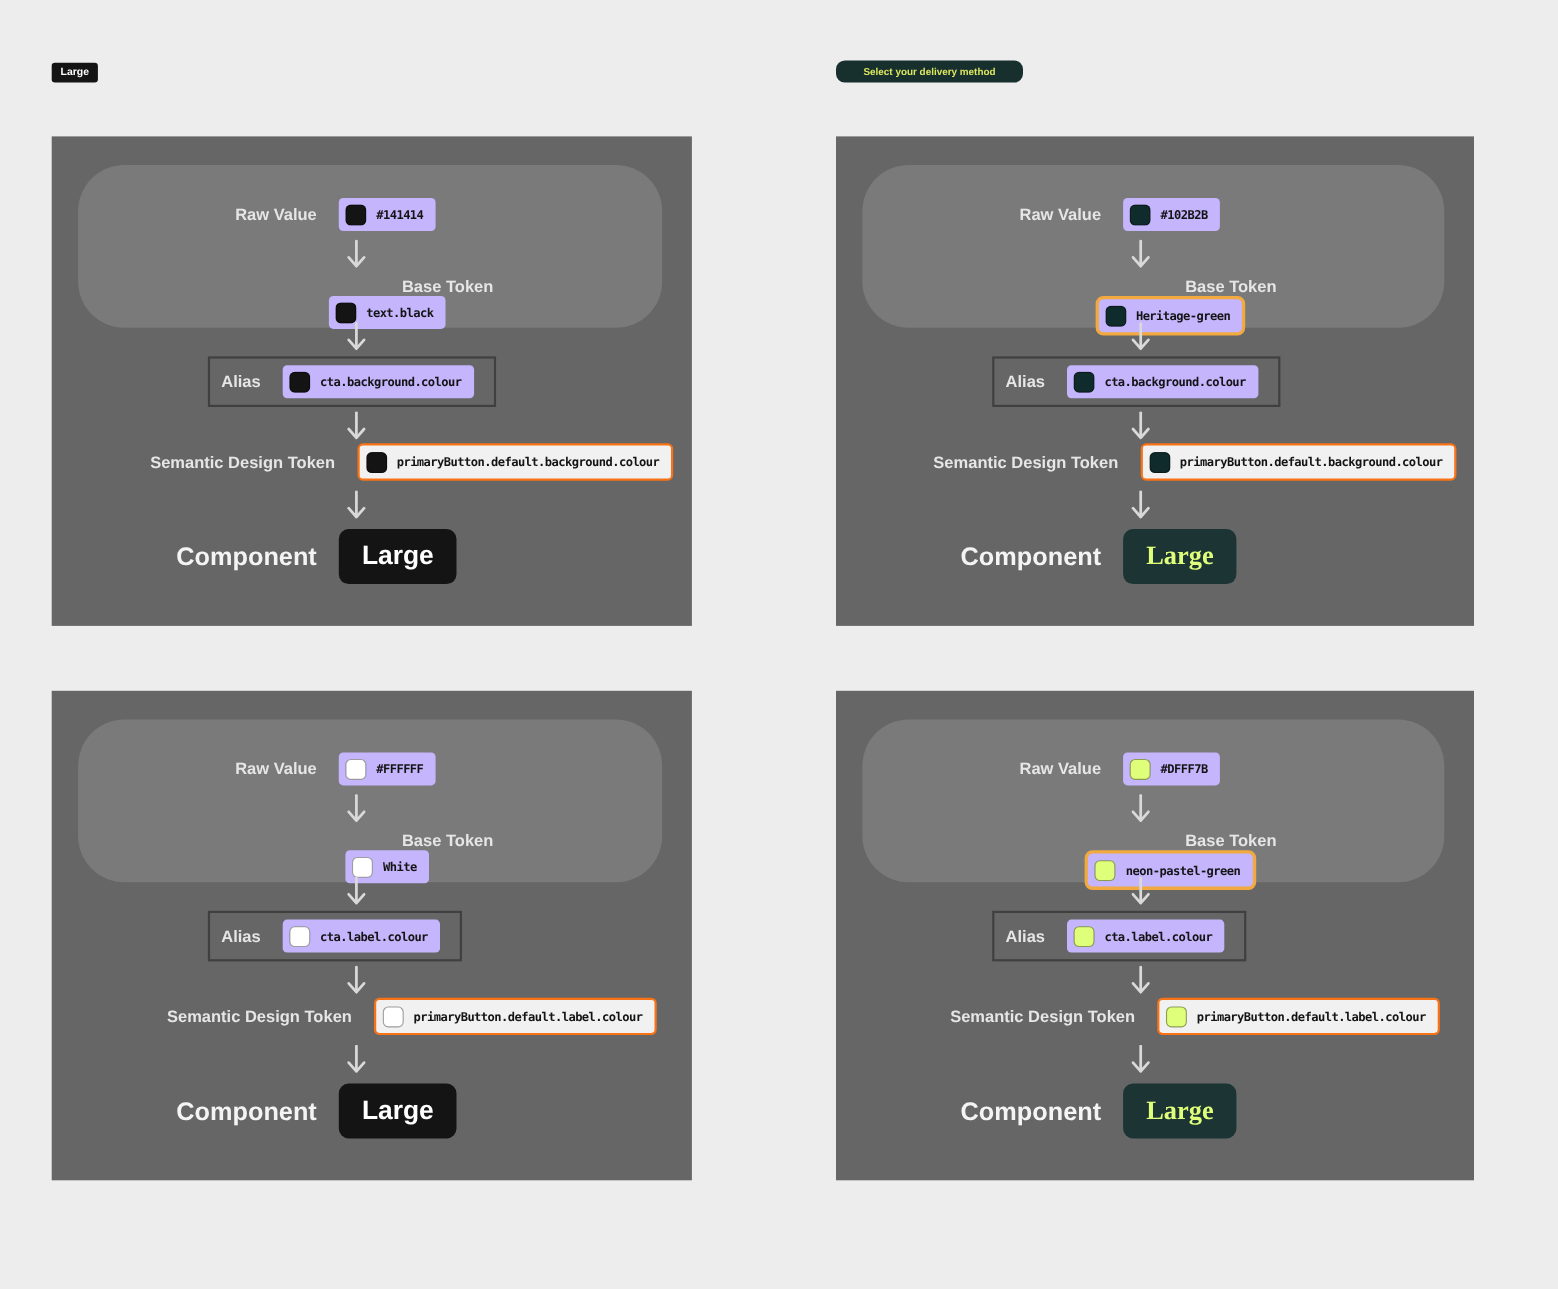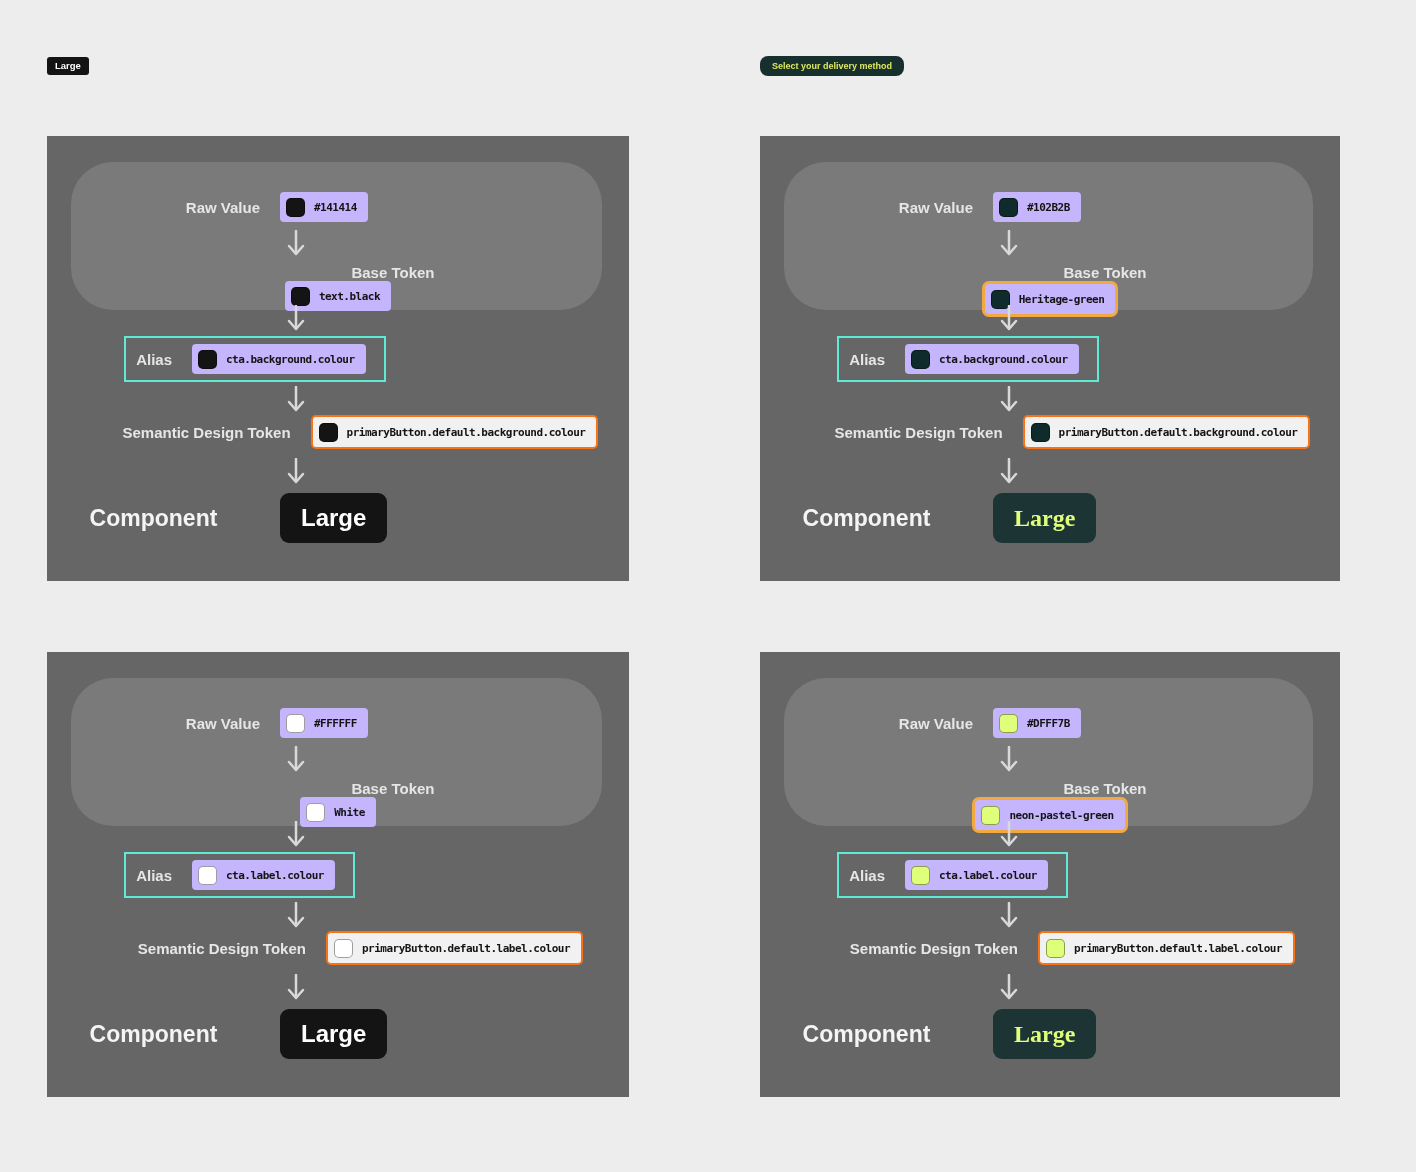--- a/index.html
+++ b/index.html
@@ -9,62 +9,63 @@
     font-family:"Liberation Sans", sans-serif;
     overflow:hidden;
   }
   .layout {
     display:grid;
     grid-template-columns:582px 580px;
     column-gap:131px;
     padding:55px 0 0 47px;
     box-sizing:border-box;
   }
-  .col { display:flex; flex-direction:column;gap:12px; }
+  .col { display:flex; flex-direction:column; }
   .col-header { height:69px; position:relative; }
   .badge {
     display:inline-flex; align-items:center;
     height:18px; padding:0 8px;
     background:#141414; color:#FFFFFF;
     border-radius:3px;
     font-size:9.5px; font-weight:bold;
     width:fit-content;
   }
   .badge.fs {
-    height:20px; padding:0 12px;
+    height:20px; padding:0 25px;
     background:#17302E; color:#DDE75F;
     border-radius:8px; font-size:9px;
   }
   .col-title {
     position:absolute; bottom:4px; left:0;
     font-size:27px; font-weight:800; color:#121212;
     letter-spacing:-0.2px; white-space:nowrap;
   }
   .panel {
     position:relative;
     height:445px; background:#666666;
     padding-top:56px; box-sizing:border-box;
     overflow:hidden;
+    padding-left:28px;
   }
   .panel.second { margin-top:59px; }
   .inner-bg {
     position:absolute; top:26px; left:24px; right:27px; height:148px;
     background:#7A7A7A; border-radius:42px;
   }
   .row { position:relative; display:flex; align-items:center; }
   .row-raw { height:30px; }
   .row-base { height:36px;flex-direction:column; }
   .row-semantic { height:34px;justify-content:center; }
   .row-component { height:50px; }
   .row-label {
     width:233px; padding-right:20px; box-sizing:border-box;
     text-align:right; color:#E6E6E6;
     font-size:15px; font-weight:bold; flex:none;
   }
-  .row-label.big { font-size:23px; color:#F4F4F4;text-align:center; }
+  .row-label.big { font-size:23px; color:#F4F4F4; }
   .arrow-row { position:relative; display:flex; align-items:center; padding-left:238px; }
   .ar-1 { height:42px; } .ar-2 { height:36px; } .ar-3 { height:33px; } .ar-4 { height:44px; }
   .arrow-svg { display:block; }
   .chip {
     display:inline-flex; align-items:center; gap:9px;
     background:#c4b5fd; border-radius:4px;
     height:30px; padding:0 11px 0 6px; box-sizing:border-box;
     flex:none;
   }
   .chip-text {
@@ -79,23 +80,23 @@
   }
   .chip.highlight {
     border:3px solid #F2A93F; border-radius:7px; height:36px;
   }
   .chip.semantic {
     background:#F1F1F1; border:2px solid #f97316;
     border-radius:5px; height:34px;
   }
   .alias-row { height:46px; display:flex; align-items:center; }
   .alias-box {
-    margin-left:77px;
+    margin-left:114px;
     display:inline-flex; align-items:center;
-    border:2px solid #5eead4;
+    border:2px solid #404040;
     padding:6px 18px 6px 0;
     box-sizing:border-box; height:46px;
   }
   .alias-label {
     width:46px; text-align:right; color:#E6E6E6;
     font-size:15px; font-weight:bold; flex:none;
   }
   .alias-box .chip { margin-left:20px;justify-content:flex-end; }
   .cmp-button {
     display:inline-flex; align-items:center; justify-content:center;

